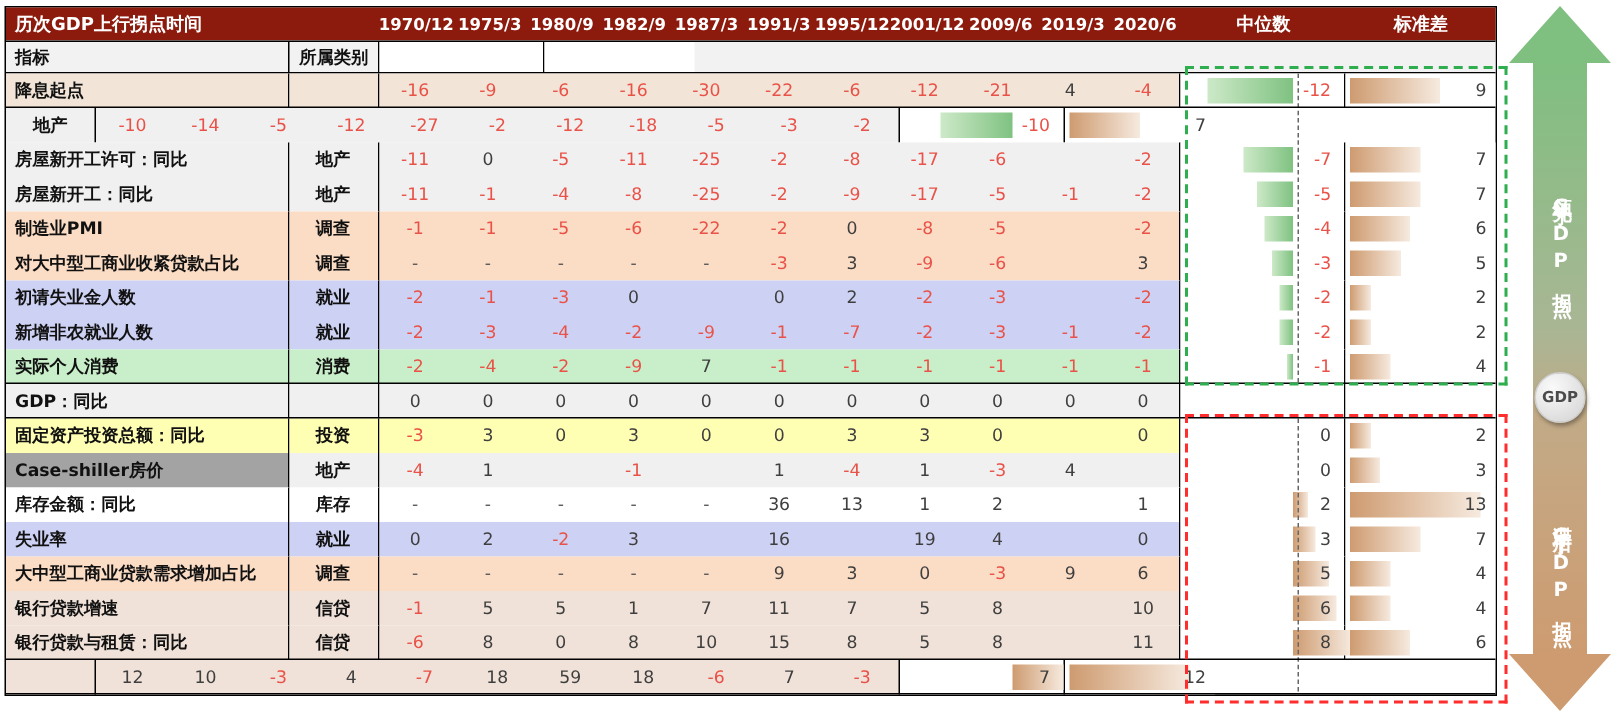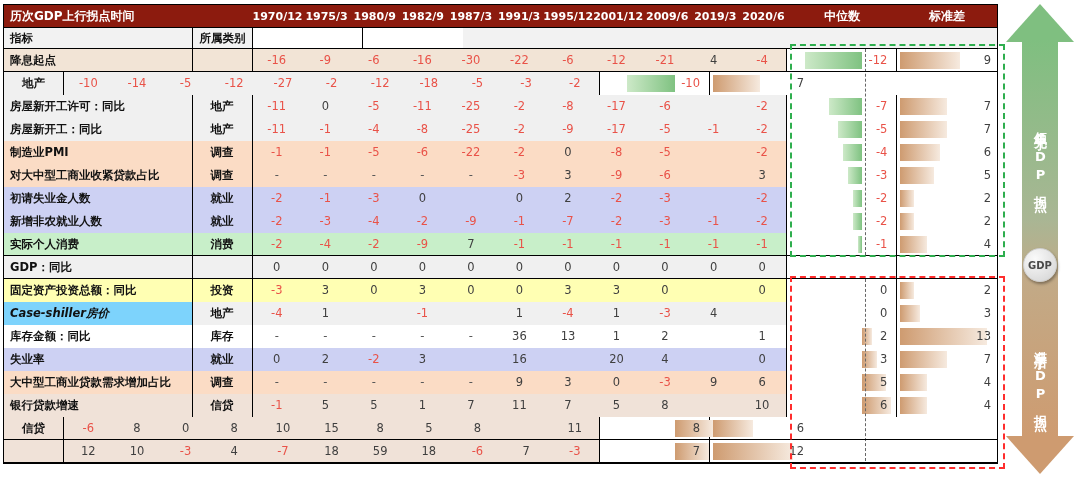--- a/index.html
+++ b/index.html
@@ -351,21 +351,21 @@
           </div>
           <div class="cell cmed">
             <div class="num mnum" style="color: rgb(63, 63, 63);">0</div>
           </div>
           <div class="cell cstd">
             <div class="bar" style="left: 3px; width: 13.4px; background: linear-gradient(to right, rgb(206, 155, 112), rgb(246, 234, 223));"></div>
             <div class="num snum" style="color: rgb(63, 63, 63);">2</div>
           </div>
         </div>
         <div class="row">
-          <div class="cell cname" style="background: #7dd3fc; font-style: italic;">Case-shiller房价</div>
+          <div class="cell cname" style="background: #a3a3a3;">Case-shiller房价</div>
           <div class="cell ccat" style="background: rgb(240, 240, 240);">地产</div>
           <div class="vals" style="background: rgb(240, 240, 240);">
             <div class="vcell" style="color: rgb(233, 82, 72);">-4</div>
             <div class="vcell" style="color: rgb(63, 63, 63);">1</div>
             <div class="vcell"></div>
             <div class="vcell" style="color: rgb(233, 82, 72);">-1</div>
             <div class="vcell"></div>
             <div class="vcell" style="color: rgb(63, 63, 63);">1</div>
             <div class="vcell" style="color: rgb(233, 82, 72);">-4</div>
             <div class="vcell" style="color: rgb(63, 63, 63);">1</div>
@@ -410,21 +410,21 @@
           <div class="cell cname" style="background: rgb(205, 209, 243);">失业率</div>
           <div class="cell ccat" style="background: rgb(205, 209, 243);">就业</div>
           <div class="vals" style="background: rgb(205, 209, 243);">
             <div class="vcell" style="color: rgb(63, 63, 63);">0</div>
             <div class="vcell" style="color: rgb(63, 63, 63);">2</div>
             <div class="vcell" style="color: rgb(233, 82, 72);">-2</div>
             <div class="vcell" style="color: rgb(63, 63, 63);">3</div>
             <div class="vcell"></div>
             <div class="vcell" style="color: rgb(63, 63, 63);">16</div>
             <div class="vcell"></div>
-            <div class="vcell" style="color: rgb(63, 63, 63);">20</div>
+            <div class="vcell" style="color: rgb(63, 63, 63);">19</div>
             <div class="vcell" style="color: rgb(63, 63, 63);">4</div>
             <div class="vcell"></div>
             <div class="vcell" style="color: rgb(63, 63, 63);">0</div>
           </div>
           <div class="cell cmed">
             <div class="bar" style="left: 75px; width: 14.4px; background: linear-gradient(to right, rgb(206, 155, 112), rgb(246, 234, 223));"></div>
             <div class="num mnum" style="color: rgb(63, 63, 63);">3</div>
           </div>
           <div class="cell cstd">
             <div class="bar" style="left: 3px; width: 46.9px; background: linear-gradient(to right, rgb(206, 155, 112), rgb(246, 234, 223));"></div>
@@ -475,20 +475,21 @@
           <div class="cell cmed">
             <div class="bar" style="left: 75px; width: 28.8px; background: linear-gradient(to right, rgb(206, 155, 112), rgb(246, 234, 223));"></div>
             <div class="num mnum" style="color: rgb(63, 63, 63);">6</div>
           </div>
           <div class="cell cstd">
             <div class="bar" style="left: 3px; width: 26.8px; background: linear-gradient(to right, rgb(206, 155, 112), rgb(246, 234, 223));"></div>
             <div class="num snum" style="color: rgb(63, 63, 63);">4</div>
           </div>
         </div>
         <div class="row bb">
+          <div class="cell cname" style="background: rgb(240, 226, 216);">银行贷款与租赁：同比</div>
           <div class="cell ccat" style="background: rgb(240, 226, 216);">信贷</div>
           <div class="vals" style="background: rgb(240, 226, 216);">
             <div class="vcell" style="color: rgb(233, 82, 72);">-6</div>
             <div class="vcell" style="color: rgb(63, 63, 63);">8</div>
             <div class="vcell" style="color: rgb(63, 63, 63);">0</div>
             <div class="vcell" style="color: rgb(63, 63, 63);">8</div>
             <div class="vcell" style="color: rgb(63, 63, 63);">10</div>
             <div class="vcell" style="color: rgb(63, 63, 63);">15</div>
             <div class="vcell" style="color: rgb(63, 63, 63);">8</div>
             <div class="vcell" style="color: rgb(63, 63, 63);">5</div>

